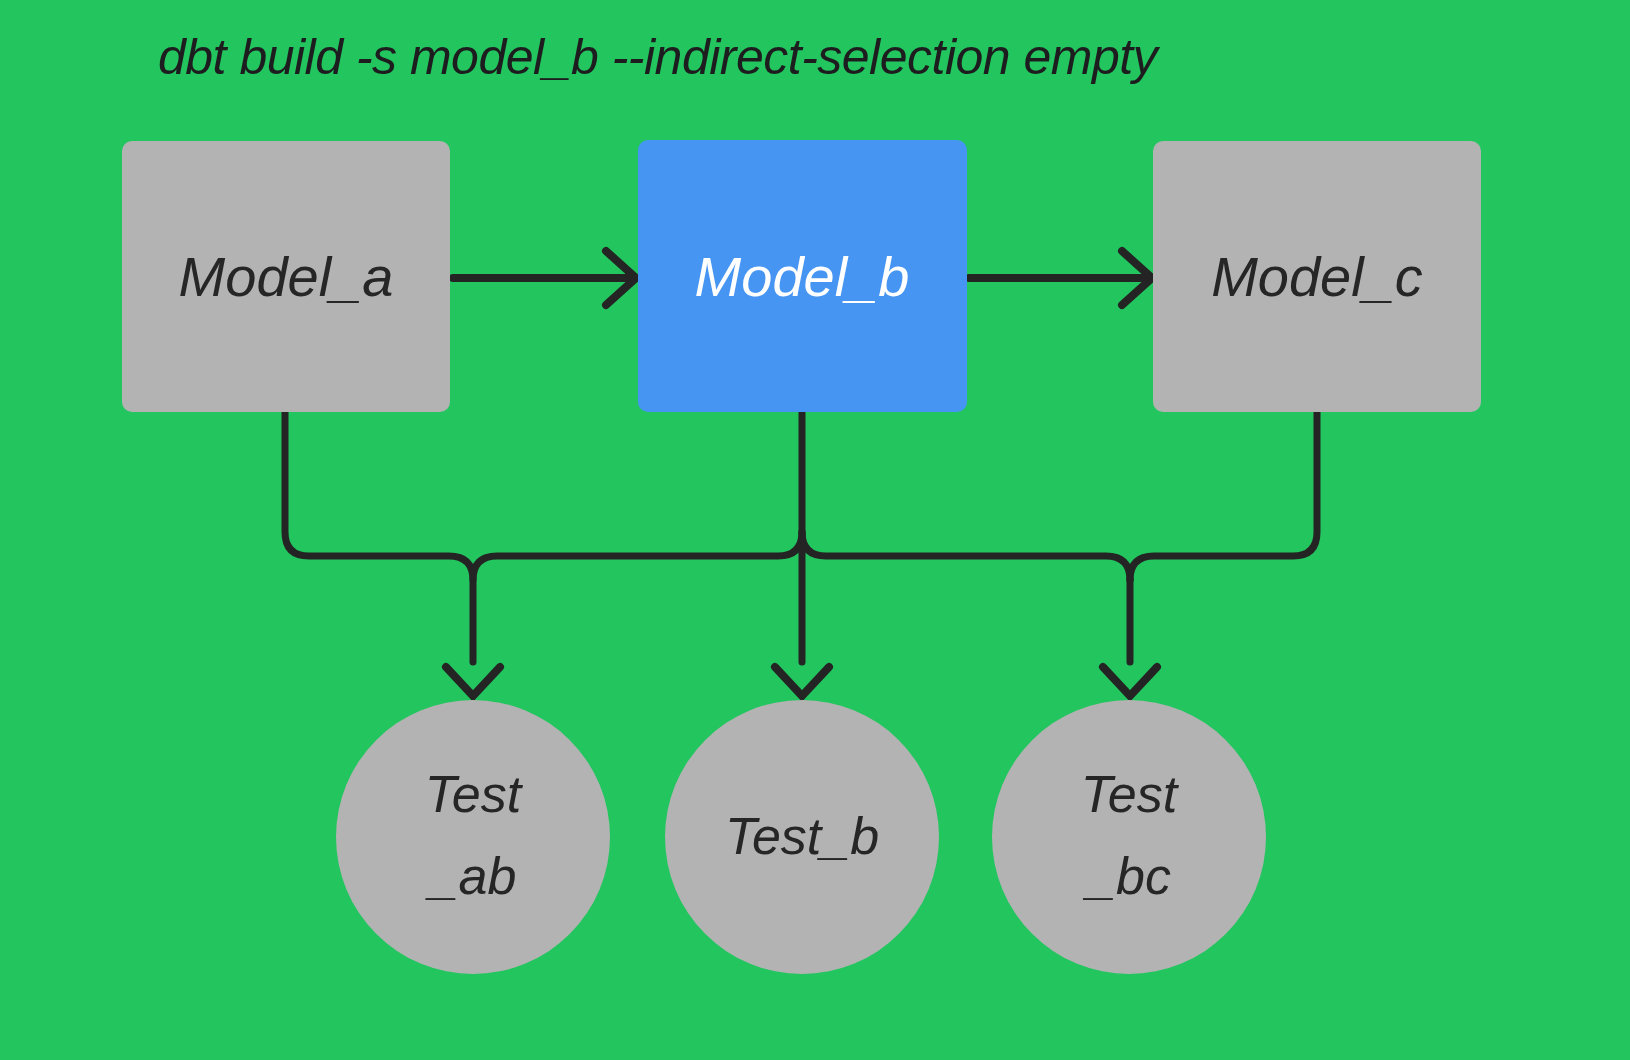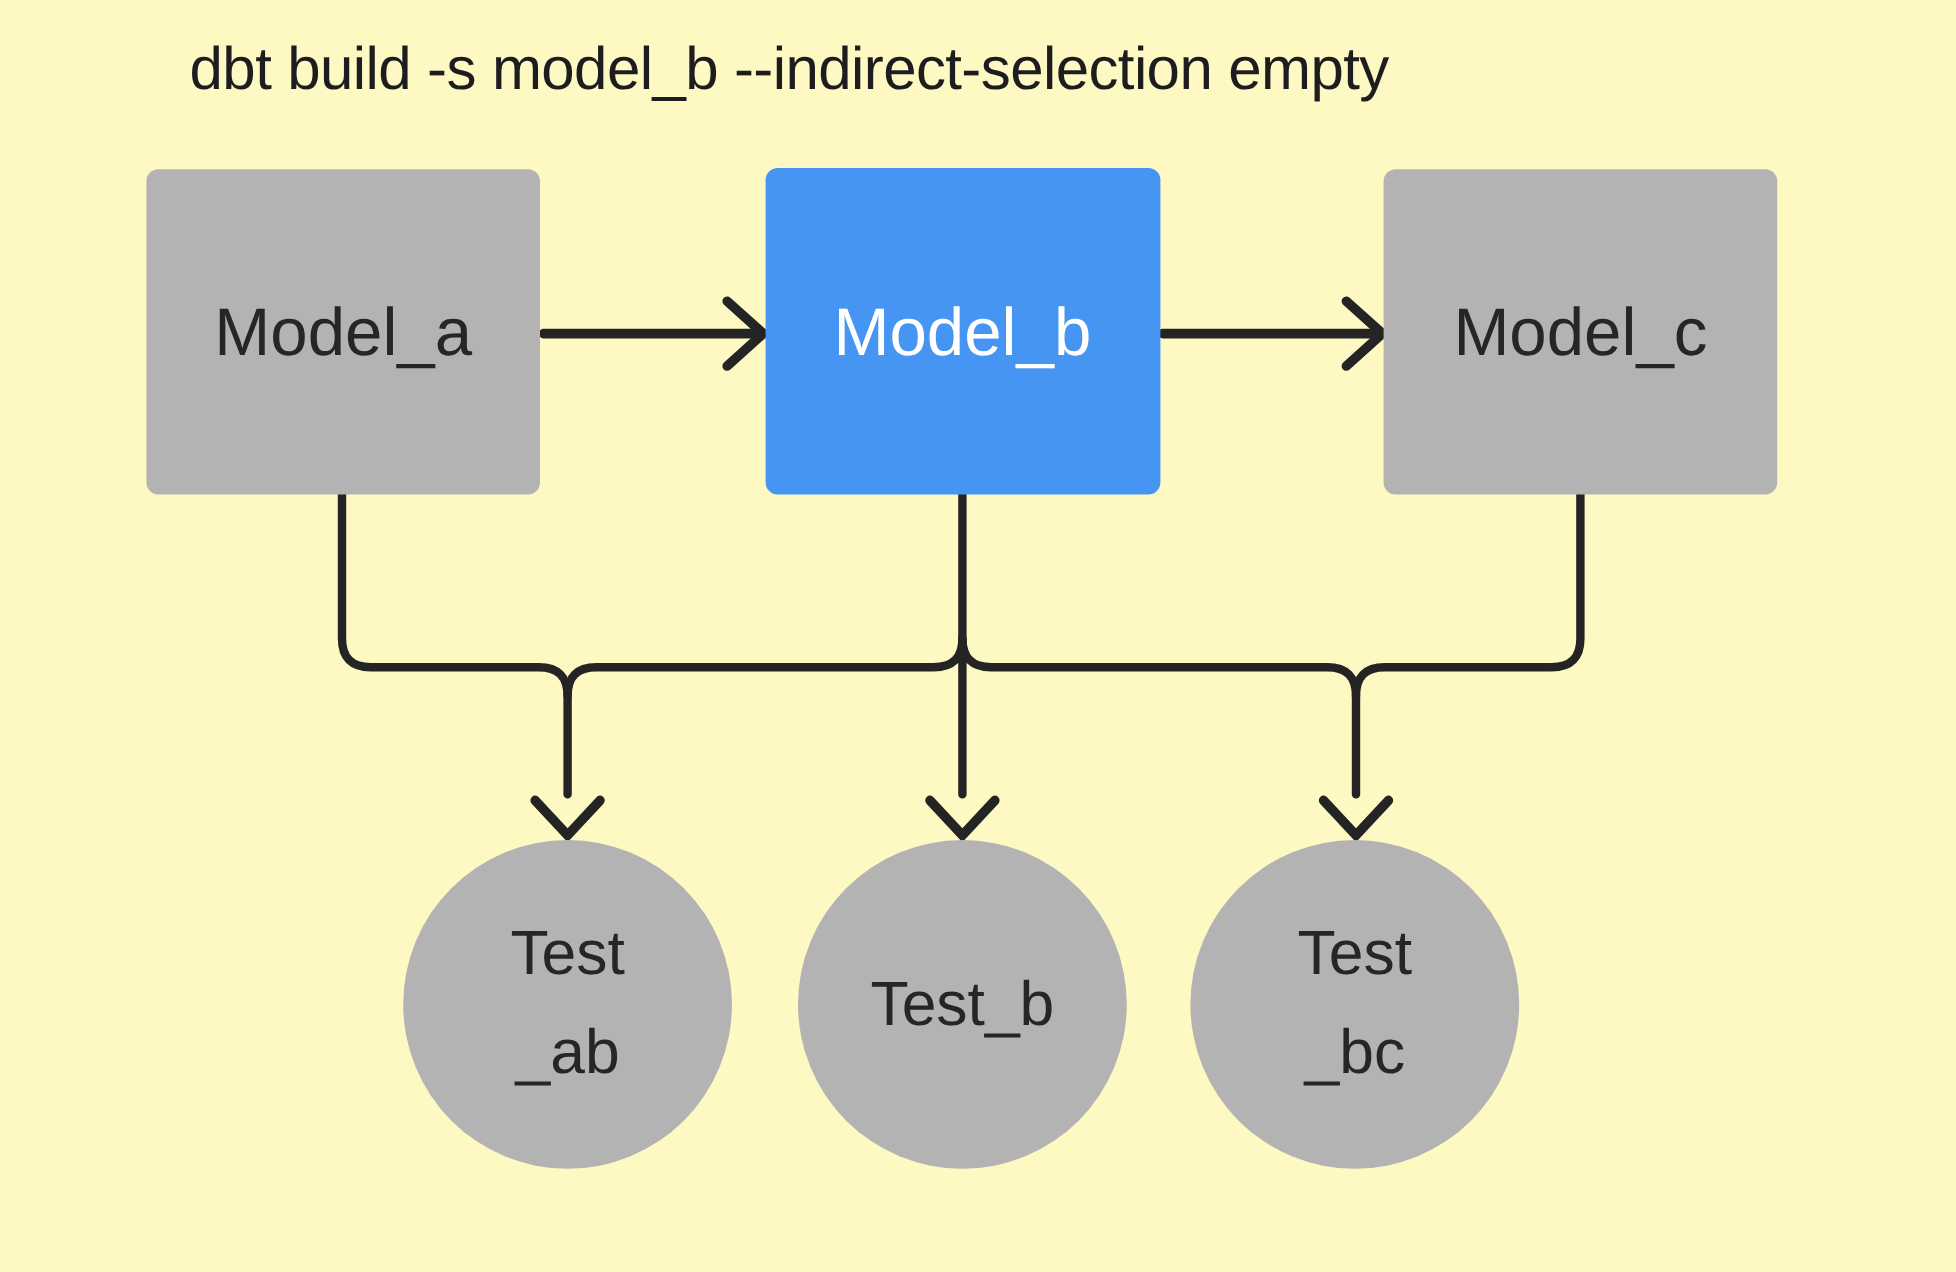--- a/index.html
+++ b/index.html
@@ -5,22 +5,23 @@
   html, body {
     margin: 0;
     padding: 0;
     background: #ffffff;
     font-family: "Liberation Sans", sans-serif;
   }
   .canvas {
     position: relative;
     width: 1630px;
     height: 1060px;
-    background: #fef9c3;
+    background: #22c55e;
     overflow: hidden;
+    font-style: italic;
   }
   .title {
     position: absolute;
     left: 158px;
     top: 28px;
     font-size: 50px;
     font-weight: 500;
     letter-spacing: -0.5px;
     color: #1d1d1f;
     white-space: nowrap;

